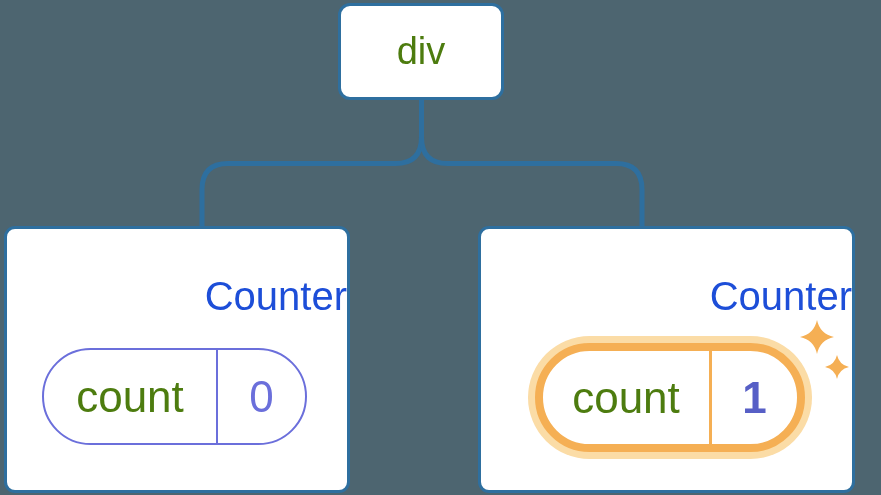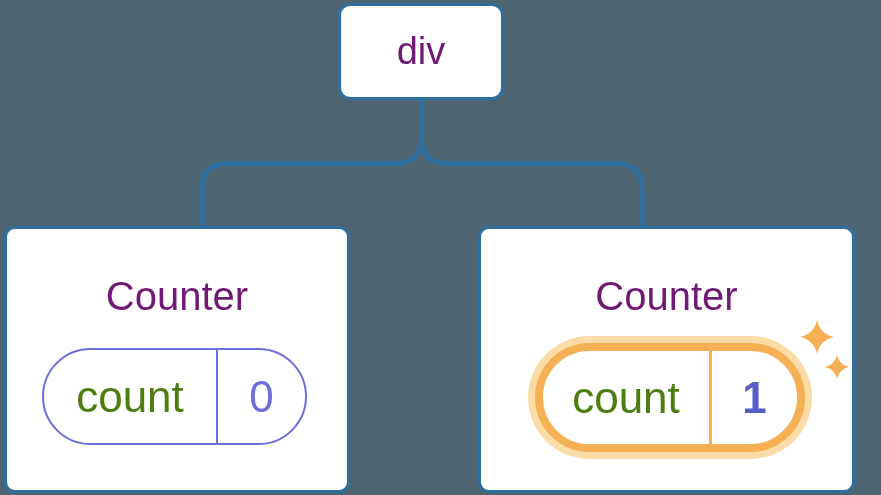--- a/index.html
+++ b/index.html
@@ -25,44 +25,44 @@
     left: 338px; top: 3px;
     width: 166px; height: 97px;
     background: #FFFFFF;
     border: 3px solid #2E6F9F;
     border-radius: 12px;
     display: flex;
     align-items: center;
     justify-content: center;
     font-size: 38px;
     font-weight: 500;
-    color: #701a75;
+    color: #4d7c0f;
   }
 
   .card {
     position: absolute;
     top: 226px;
     height: 267px;
     background: #FFFFFF;
     border: 3px solid #2E6F9F;
     border-radius: 11px;
   }
   .card.left  { left: 4px;   width: 346px; }
   .card.right { left: 478px; width: 377px; }
 
   .card-title {
     position: absolute;
     top: 43px;
     left: 0;
     width: 100%;
-    text-align: center;
+    text-align: right;
     font-size: 40px;
     line-height: 48px;
     font-weight: 500;
-    color: #701a75;
+    color: #1d4ed8;
   }
 
   .pill {
     position: absolute;
     display: flex;
     align-items: stretch;
     background: #FFFFFF;
     font-size: 44px;
   }
 

